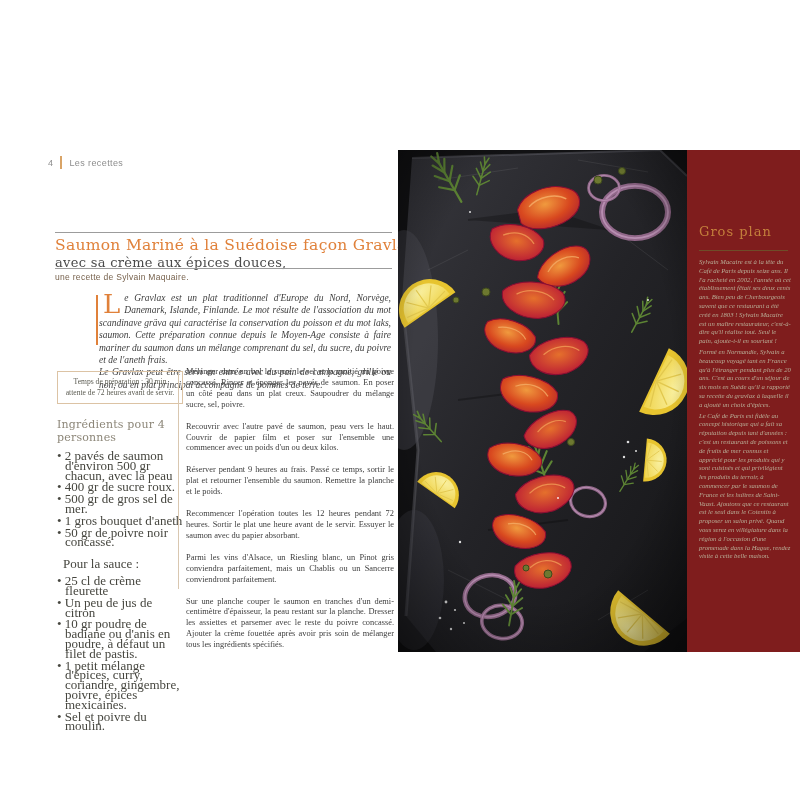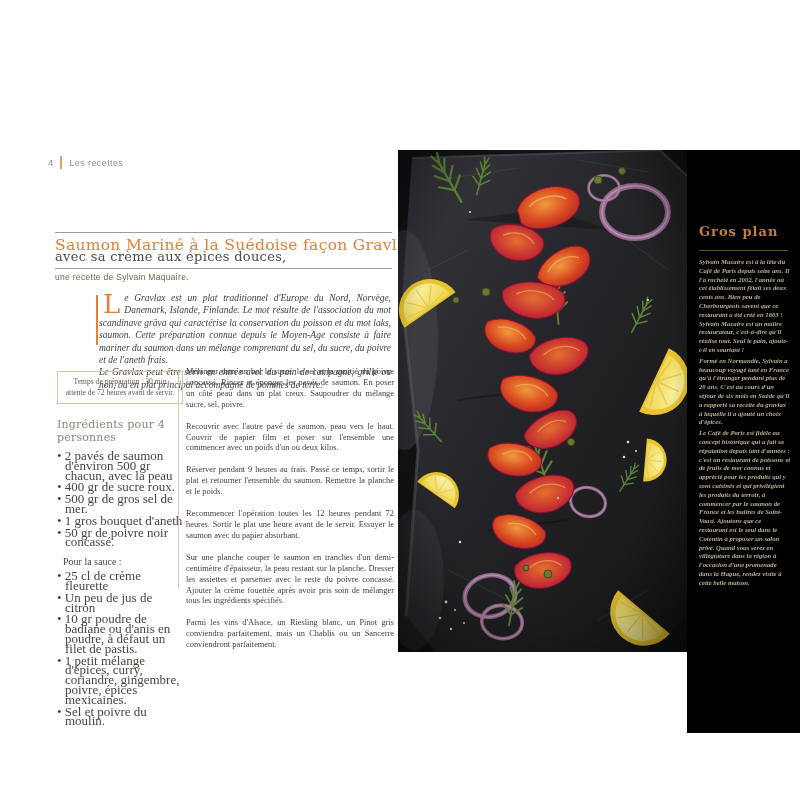--- a/index.html
+++ b/index.html
@@ -7,51 +7,51 @@
         font-family:"Liberation Serif",serif;}
 
   
   .runhead{position:absolute;left:48px;top:156px;display:flex;align-items:center;
            font-family:"Liberation Sans",sans-serif;font-size:9px;color:#8d8d8d;letter-spacing:.4px;}
   .runhead .bar{display:inline-block;width:2px;height:13px;background:#d9a467;margin:0 7px;}
 
   .rule{position:absolute;height:1px;background:#9c9c9c;}
   .title{position:absolute;left:55px;top:236px;width:340px;
          font-family:"DejaVu Serif",serif;font-size:15.5px;color:#e0813a;letter-spacing:.3px;white-space:nowrap;}
-  .subtitle{position:absolute;left:55px;top:249px;font-family:"DejaVu Serif",serif;
+  .subtitle{position:absolute;left:55px;top:255px;font-family:"DejaVu Serif",serif;
             font-size:13px;color:#4a4a4a;letter-spacing:.3px;}
   .byline{position:absolute;left:55px;top:272px;font-family:"Liberation Sans",sans-serif;
           font-weight:normal;font-size:8.5px;color:#77624d;letter-spacing:.3px;}
 
   .introwrap{position:absolute;left:99px;top:292px;width:292px;}
   .introbar{position:absolute;left:-3px;top:3px;width:2px;height:50px;background:#e0813a;}
   .intro p{margin:0;font-style:italic;font-size:9.5px;line-height:12.4px;color:#3d3d3d;
            text-align:justify;}
   .dropcap{float:left;font-family:"DejaVu Serif",serif;font-style:normal;font-size:26px;
            line-height:22px;color:#e0813a;margin:1px 4px 0 4px;}
 
   .leftcol{position:absolute;left:57px;top:371px;width:126px;color:#46463f;}
   .prepbox{border:1px solid #dcc3a4;border-radius:0;padding:5px 4px;text-align:center;
            font-size:7.6px;line-height:10.5px;color:#5c5c52;}
   .ingtitle{font-family:"DejaVu Serif",serif;font-size:11px;color:#8c8678;margin:14px 0 7px 0;letter-spacing:.2px;}
   .inglist{margin:0;padding:0;list-style:none;font-size:13px;line-height:9.8px;color:#46463f;}
   .inglist li{padding-left:8px;text-indent:-8px;margin-bottom:2px;}
   .inglist li::before{content:"• ";color:#46463f;}
-  .saucetitle{font-size:10px;margin:9px 0 4px 0;color:#46463f;padding-left:6px;}
+  .saucetitle{font-size:13px;margin:9px 0 4px 0;color:#46463f;padding-left:6px;}
 
   .coldivider{position:absolute;left:178px;top:373px;width:1px;height:216px;background:#d9c7b0;}
 
   .midcol{position:absolute;left:186px;top:367px;width:208px;}
   .midcol p{margin:0 0 11px 0;font-size:8.4px;line-height:10.9px;color:#3d3d3d;text-align:justify;}
 
   
   .photo{position:absolute;left:398px;top:150px;width:289px;height:502px;}
 
   
-  .sidebar{position:absolute;left:687px;top:150px;width:113px;height:583px;background:#000000;font-weight:bold;}
+  .sidebar{position:absolute;left:687px;top:150px;width:113px;height:502px;background:#7f1d1d;}
   .sidebar-title{position:absolute;left:12px;top:74px;font-family:"DejaVu Serif",serif;
                  font-size:13px;color:#c47f3c;letter-spacing:1px;}
   .sidebar-rule{position:absolute;left:12px;top:100px;width:89px;height:1px;background:#6e4d28;}
   .sidebar-body{position:absolute;left:12px;top:108px;width:92px;}
   .sidebar-body p{margin:0 0 2px 0;font-style:italic;font-size:6.7px;line-height:8.8px;
                   color:#b9ae97;text-align:left;}
 </style>
 </head>
 <body>
 
@@ -100,22 +100,22 @@
     </ul>
   </div>
 
   <div class="coldivider"></div>
 
   <div class="midcol">
     <p>Mélanger dans un bol le sucre, le sel et la moitié du poivre concassé. Rincer et éponger les pavés de saumon. En poser un côté peau dans un plat creux. Saupoudrer du mélange sucre, sel, poivre.</p>
     <p>Recouvrir avec l'autre pavé de saumon, peau vers le haut. Couvrir de papier film et poser sur l'ensemble une commencer avec un poids d'un ou deux kilos.</p>
     <p>Réserver pendant 9 heures au frais. Passé ce temps, sortir le plat et retourner l'ensemble du saumon. Remettre la planche et le poids.</p>
     <p>Recommencer l'opération toutes les 12 heures pendant 72 heures. Sortir le plat une heure avant de le servir. Essuyer le saumon avec du papier absorbant.</p>
+    <p>Parmi les vins d'Alsace, un Riesling blanc, un Pinot gris conviendra parfaitement, mais un Chablis ou un Sancerre conviendront parfaitement.</p>
     <p>Sur une planche couper le saumon en tranches d'un demi-centimètre d'épaisseur, la peau restant sur la planche. Dresser les assiettes et parsemer avec le reste du poivre concassé. Ajouter la crème fouettée après avoir pris soin de mélanger tous les ingrédients spécifiés.</p>
-    <p>Parmi les vins d'Alsace, un Riesling blanc, un Pinot gris conviendra parfaitement, mais un Chablis ou un Sancerre conviendront parfaitement.</p>
   </div>
 
   <div class="photo">
     <svg width="289" height="502" viewBox="0 0 289 502" xmlns="http://www.w3.org/2000/svg">
       <defs>
         <linearGradient id="slateG" x1="0" y1="0" x2="1" y2="1">
           <stop offset="0" stop-color="#37373d"></stop>
           <stop offset="0.5" stop-color="#232327"></stop>
           <stop offset="1" stop-color="#161618"></stop>
         </linearGradient>

